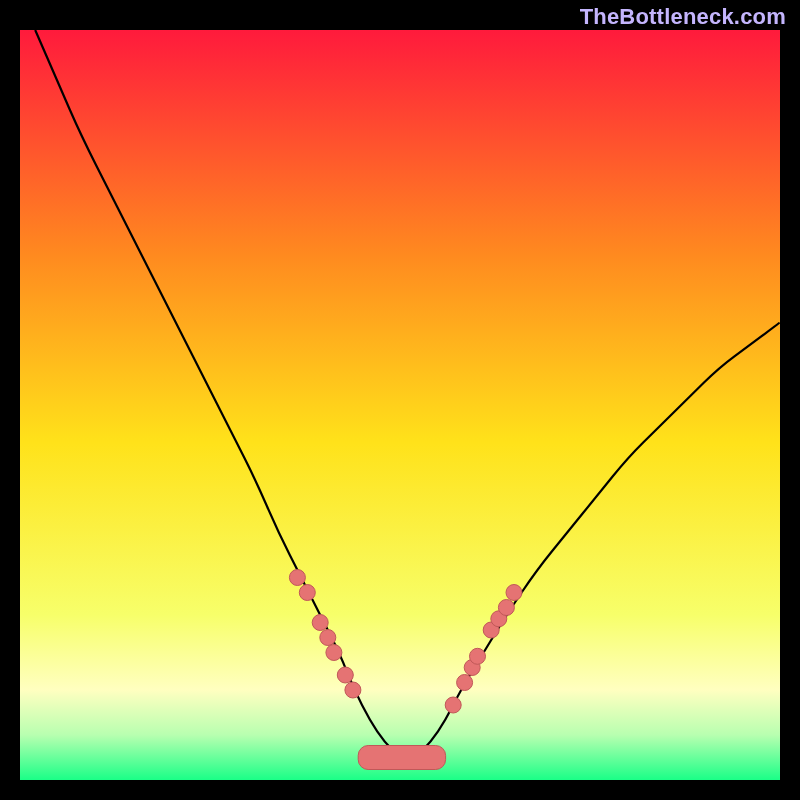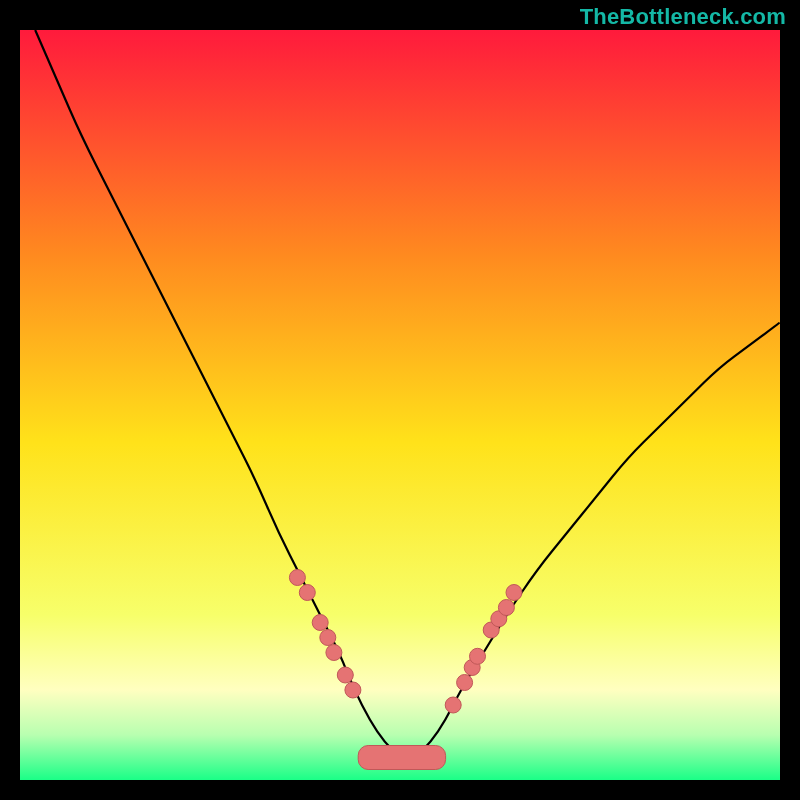--- a/index.html
+++ b/index.html
@@ -14,21 +14,21 @@
   .stage {
     position: relative;
     width: 800px;
     height: 800px;
     background: #000;
   }
   .watermark {
     position: absolute;
     top: 4px;
     right: 14px;
-    color: #14b8a6;
+    color: #c4b5fd;
     font-size: 22px;
     font-weight: 600;
     letter-spacing: 0.2px;
     z-index: 5;
   }
   .chart-frame {
     position: absolute;
     left: 20px;
     top: 30px;
     width: 760px;

